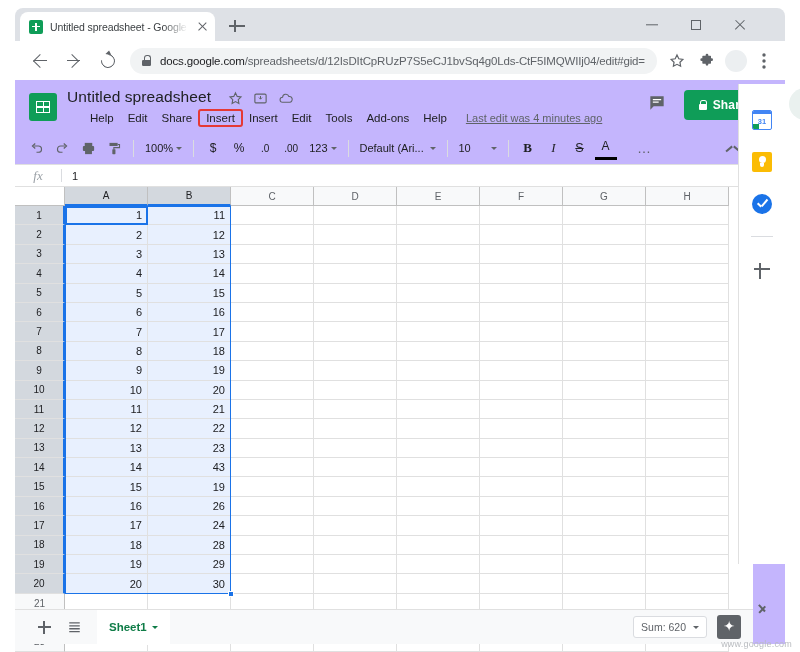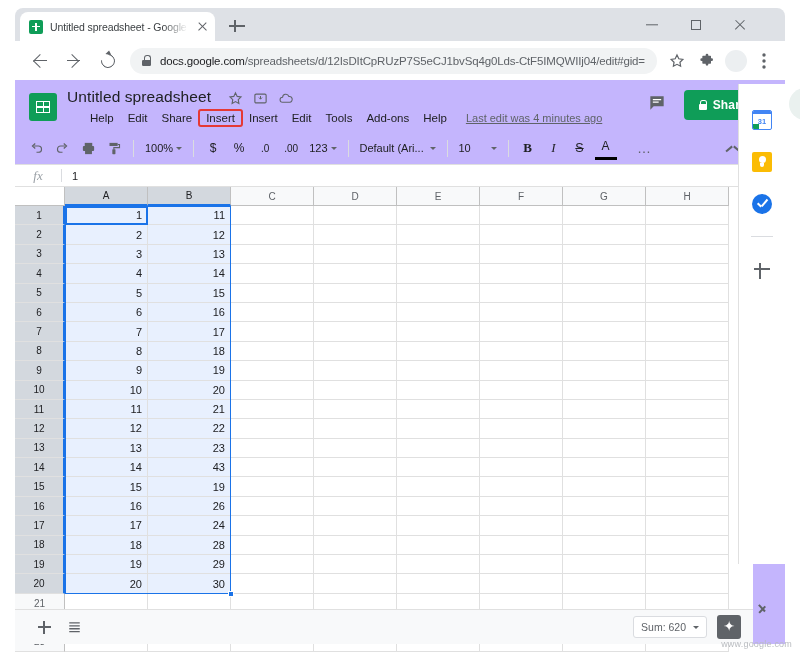--- a/index.html
+++ b/index.html
@@ -751,20 +751,24 @@
 
     </div>
 
     <div class="bottombar">
       <div class="bb-btn bb-plus" style="margin-left:14px;"></div>
       <div class="bb-btn">
         <svg width="15" height="14" viewBox="0 0 24 24">
             <path d="M3 5h18M3 10h18M3 15h18M3 20h18" stroke="#5f6368" stroke-width="2.2"></path>
           </svg>
       </div>
+      <div class="sheet-tab">
+        <span>Sheet1</span>
+        <span class="caret-g"></span>
+      </div>
       <div class="sumbox">
         <span>Sum: 620</span>
         <span class="caret"></span>
       </div>
       <div class="explore"></div>
     </div>
   </div>
 
   <div class="rail">
     <div class="rail-icon rail-cal">

